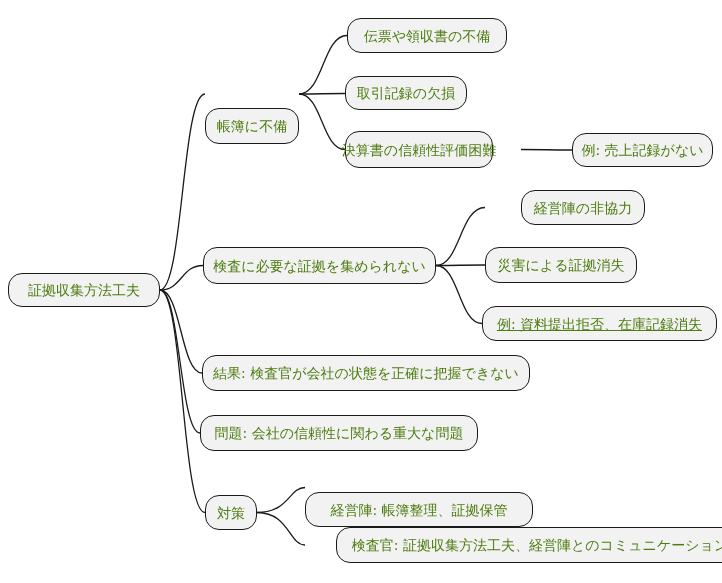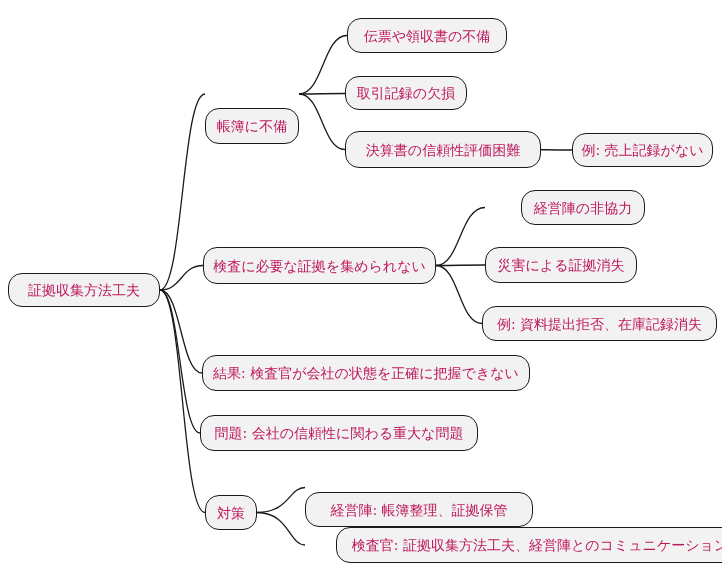--- a/index.html
+++ b/index.html
@@ -29,34 +29,34 @@
     position: absolute;
     box-sizing: border-box;
     display: flex;
     align-items: center;
     justify-content: center;
     background: var(--node-fill, #f2f2f2);
     border: 1.6px solid var(--node-border, #1a1a1a);
     border-radius: 14px;
     font-size: 14px;
     line-height: 1;
-    color: #be185d;
+    color: #4d7c0f;
     white-space: nowrap;
     padding: 0 6px;
   }
   #n-root   { left:   8px; top: 273px; width: 152px; height: 34px; }
   #n-b1     { left: 205px; top:  76px; width:  94px; height: 36px; margin-top: 32px; }
   #n-b1c1   { left: 347px; top:  18px; width: 160px; height: 35px; }
   #n-b1c2   { left: 345px; top:  76px; width: 122px; height: 34px; }
-  #n-b1c3   { left: 345px; top: 131px; width: 196px; height: 37px; }
+  #n-b1c3   { left: 345px; top: 131px; width: 148px; height: 37px; }
   #n-b1c3e1 { left: 572px; top: 133px; width: 141px; height: 34px; }
   #n-b2     { left: 203px; top: 247px; width: 233px; height: 37px; }
   #n-b2c1   { left: 485px; top: 190px; width: 124px; height: 35px; margin-left: 36px; }
   #n-b2c2   { left: 485px; top: 247px; width: 152px; height: 36px; }
-  #n-b2c3   { left: 482px; top: 306px; width: 235px; height: 35px; }
+  #n-b2c3   { left: 482px; top: 306px; width: 235px; height: 35px; text-decoration: underline; }
   #n-b3     { left: 202px; top: 355px; width: 328px; height: 36px; }
   #n-b4     { left: 200px; top: 415px; width: 278px; height: 36px; }
   #n-b5     { left: 205px; top: 495px; width:  52px; height: 35px; }
   #n-b5c1   { left: 305px; top: 492px; width: 228px; height: 35px; }
   #n-b5c2   { left: 293px; top: 527px; width: 408px; height: 36px; margin-left: 43px; }
 </style>
 </head>
 <body>
 
 <div class="canvas">

